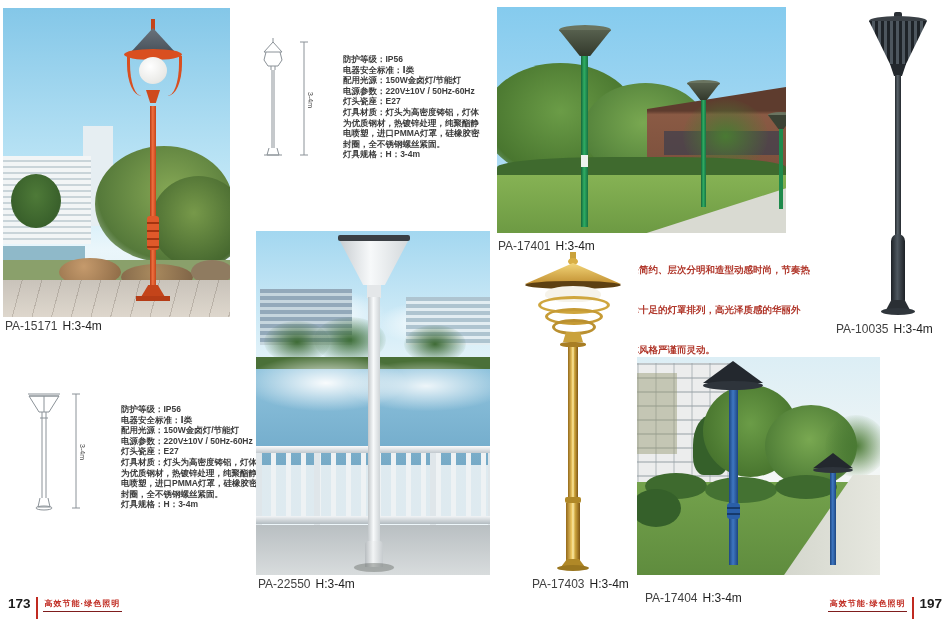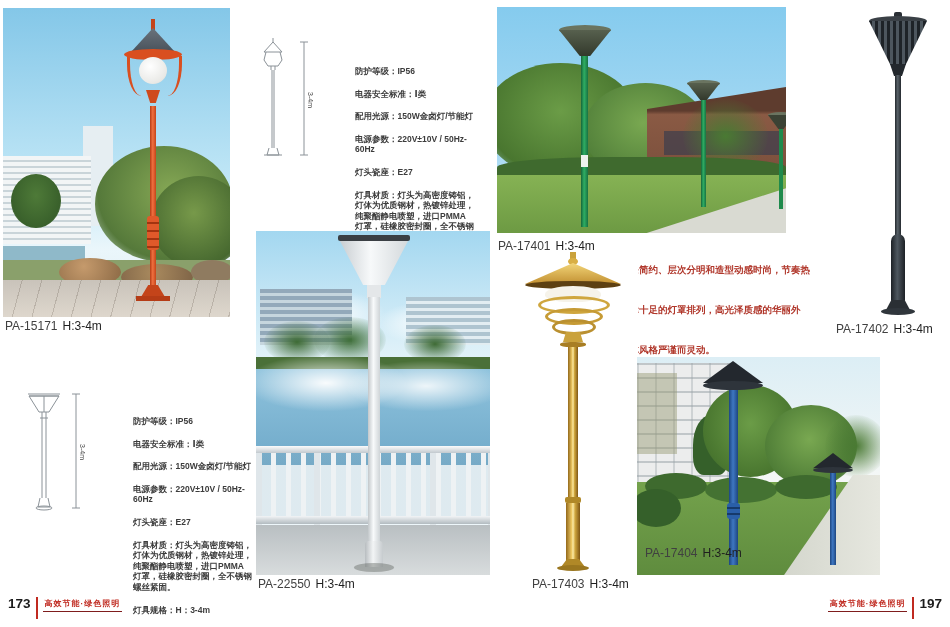--- a/index.html
+++ b/index.html
@@ -1,21 +1,21 @@
 <!DOCTYPE html>
 <html><head>
 <meta charset="utf-8">
 <style>
   html,body{margin:0;padding:0;background:#ffffff;}
   body{font-family:"Liberation Sans","DejaVu Sans",sans-serif;}
   #canvas{position:relative;width:950px;height:627px;background:#fff;overflow:hidden;}
   .a{position:absolute;}
   .photo{position:absolute;overflow:hidden;}
   .spec{position:absolute;font-size:8.5px;line-height:10.6px;font-weight:700;color:#3c3c3c;}
-  .spec div{margin:12px;padding-left:25px;}
+  .spec div{margin:0;padding-left:25px;}
   .plabel{position:absolute;font-size:12px;white-space:nowrap;}
   .plabel .model{color:#404040;font-weight:400;}
   .plabel .ht{color:#1f1f1f;font-weight:400;margin-left:5px;}
   .desc{position:absolute;font-size:9.5px;font-weight:700;color:#b0362a;line-height:20px;}
   .footer{position:absolute;display:flex;align-items:flex-start;}
   .pgnum{font-size:13.5px;font-weight:700;color:#1b1b1b;line-height:14px;}
   .fbar{width:2px;height:22px;background:#c02a20;margin:0 5px;}
   .slogan{font-size:8px;font-weight:700;color:#c02a20;letter-spacing:1px;border-bottom:1px solid #7f1d1d;padding:2px 2px 3px 2px;line-height:9px;}
   svg{display:block;}
 </style>
@@ -184,21 +184,21 @@
     <div class="a" style="left:46px;top:0;width:8px;height:6px;border-radius:2px;background:#2b3036;"></div>
     <div class="a" style="left:21px;top:4px;width:58px;height:10px;border-radius:50%;background:#3a4046;"></div>
     <div class="a" style="left:21px;top:9px;width:58px;height:44px;clip-path:polygon(0 0,100% 0,63% 100%,37% 100%);background:repeating-linear-gradient(90deg,#1e2328 0 3px,#4d565e 3px 6px);"></div>
     <div class="a" style="left:42px;top:52px;width:16px;height:12px;clip-path:polygon(0 0,100% 0,75% 100%,25% 100%);background:#23282d;"></div>
     <div class="a" style="left:47px;top:63px;width:6px;height:160px;background:linear-gradient(90deg,#24292e,#596269 45%,#24292e);"></div>
     <div class="a" style="left:43px;top:222px;width:14px;height:68px;border-radius:7px 7px 2px 2px;background:linear-gradient(90deg,#1d2126,#4e575f 45%,#1d2126);"></div>
     <div class="a" style="left:38px;top:288px;width:24px;height:10px;clip-path:polygon(22% 0,78% 0,100% 100%,0 100%);background:#2a2f34;"></div>
     <div class="a" style="left:33px;top:296px;width:34px;height:7px;border-radius:50%;background:#30363c;"></div>
   </div>
   <div class="plabel" style="left:836px;top:322px;">
-    <span class="model">PA-17402</span><span class="ht">H:3-4m</span>
+    <span class="model">PA-10035</span><span class="ht">H:3-4m</span>
   </div>
 
   <div class="a" style="left:508px;top:252px;width:130px;height:322px;background:#ffffff;">
     <div class="a" style="left:62px;top:0;width:6px;height:8px;background:#caa23c;"></div>
     <div class="a" style="left:60px;top:6px;width:10px;height:7px;border-radius:50%;background:#d9af45;"></div>
     <div class="a" style="left:17px;top:11px;width:96px;height:21px;clip-path:polygon(50% 0,100% 100%,0 100%);background:linear-gradient(180deg,#f2d578,#c29032);"></div>
     <div class="a" style="left:17px;top:29px;width:96px;height:8px;border-radius:50%;background:#5d4012;"></div>
     <div class="a" style="left:37px;top:34px;width:56px;height:16px;border-radius:50% 50% 42% 42%;background:#f6f3ea;"></div>
     <div class="a" style="left:30px;top:44px;width:66px;height:12px;border:3px solid #cfa63e;border-radius:50%;"></div>
     <div class="a" style="left:37px;top:56px;width:52px;height:11px;border:3px solid #c69b35;border-radius:50%;"></div>
@@ -233,21 +233,21 @@
 
     <div class="a" style="left:92px;top:28px;width:9px;height:180px;background:linear-gradient(90deg,#1d4680,#3e77c2 45%,#1d4680);"></div>
     <div class="a" style="left:90px;top:146px;width:13px;height:16px;border-radius:3px;background:repeating-linear-gradient(180deg,#2a5fa8 0 4px,#163a6b 4px 6px);"></div>
     <div class="a" style="left:66px;top:4px;width:60px;height:26px;clip-path:polygon(50% 0,100% 85%,0 85%);background:#23282e;"></div>
     <div class="a" style="left:66px;top:24px;width:60px;height:9px;border-radius:50%;background:#2e343b;"></div>
 
     <div class="a" style="left:193px;top:112px;width:6px;height:96px;background:linear-gradient(90deg,#1d4680,#3e77c2 45%,#1d4680);"></div>
     <div class="a" style="left:176px;top:96px;width:40px;height:18px;clip-path:polygon(50% 0,100% 85%,0 85%);background:#23282e;"></div>
     <div class="a" style="left:176px;top:110px;width:40px;height:6px;border-radius:50%;background:#2e343b;"></div>
   </div>
-  <div class="plabel" style="left:645px;top:546px;">
+  <div class="plabel" style="left:645px;top:591px;">
     <span class="model">PA-17404</span><span class="ht">H:3-4m</span>
   </div>
 
   <div class="footer" style="left:8px;top:597px;">
     <span class="pgnum">173</span>
     <span class="fbar"></span>
     <span class="slogan">高效节能·绿色照明</span>
   </div>
   <div class="footer" style="right:8px;top:597px;">
     <span class="slogan">高效节能·绿色照明</span>

